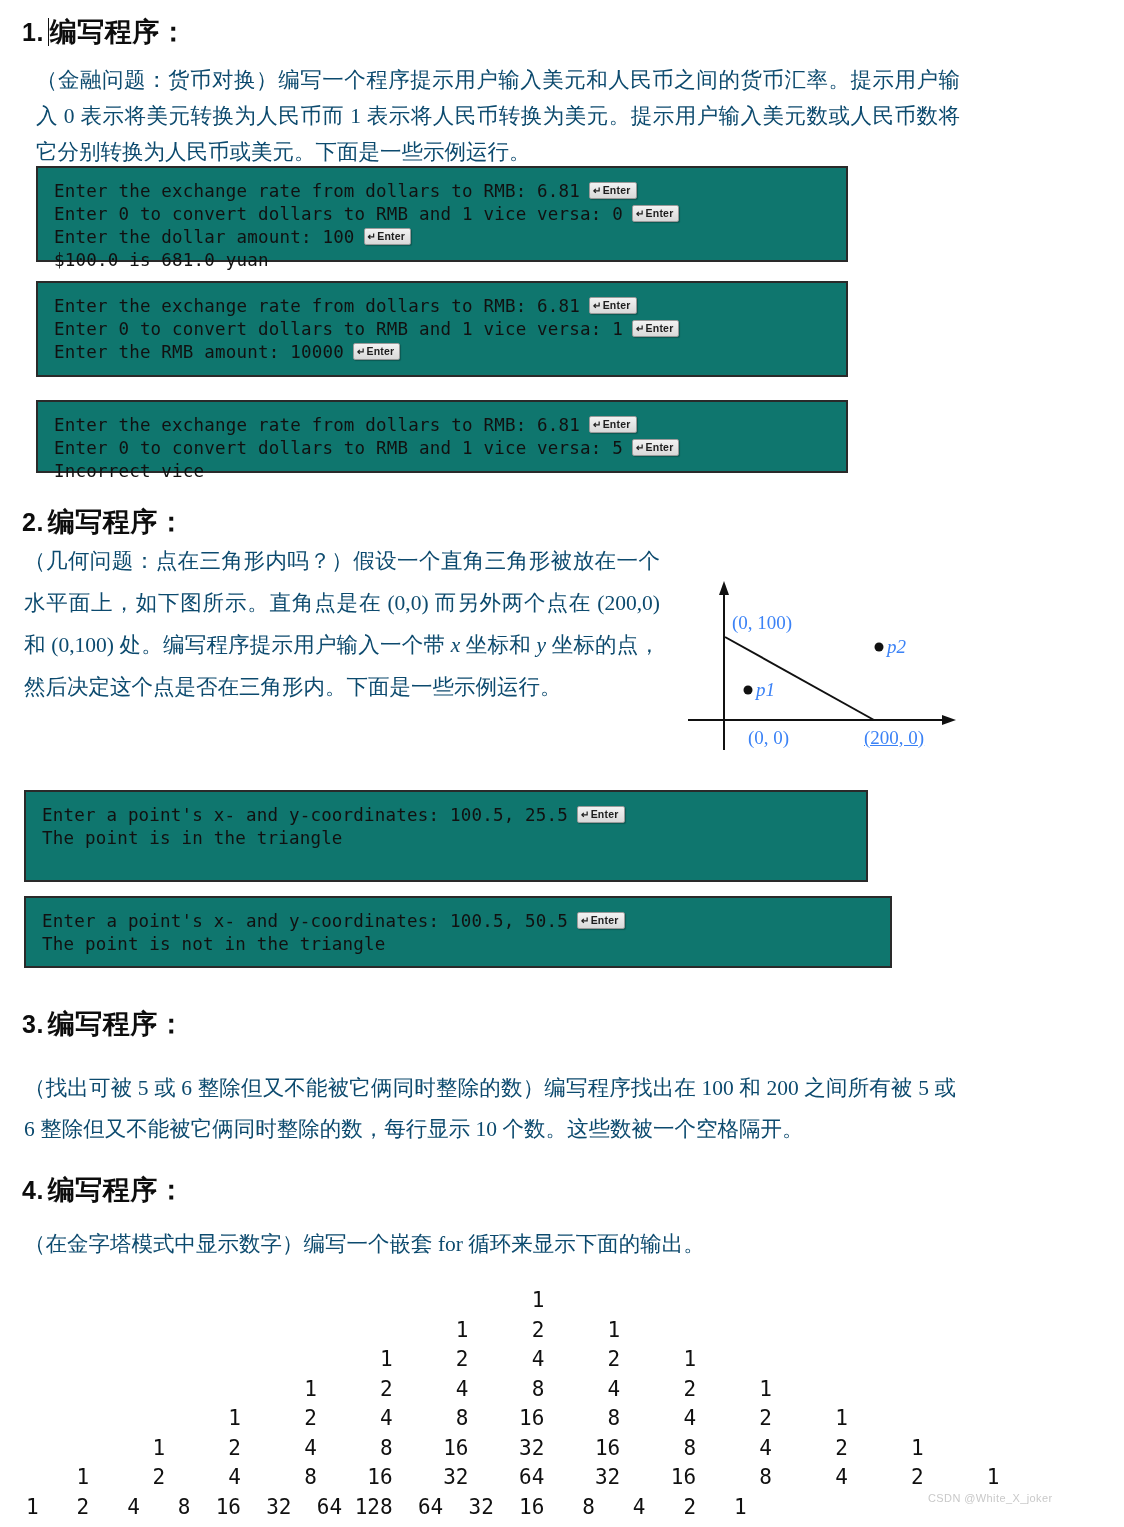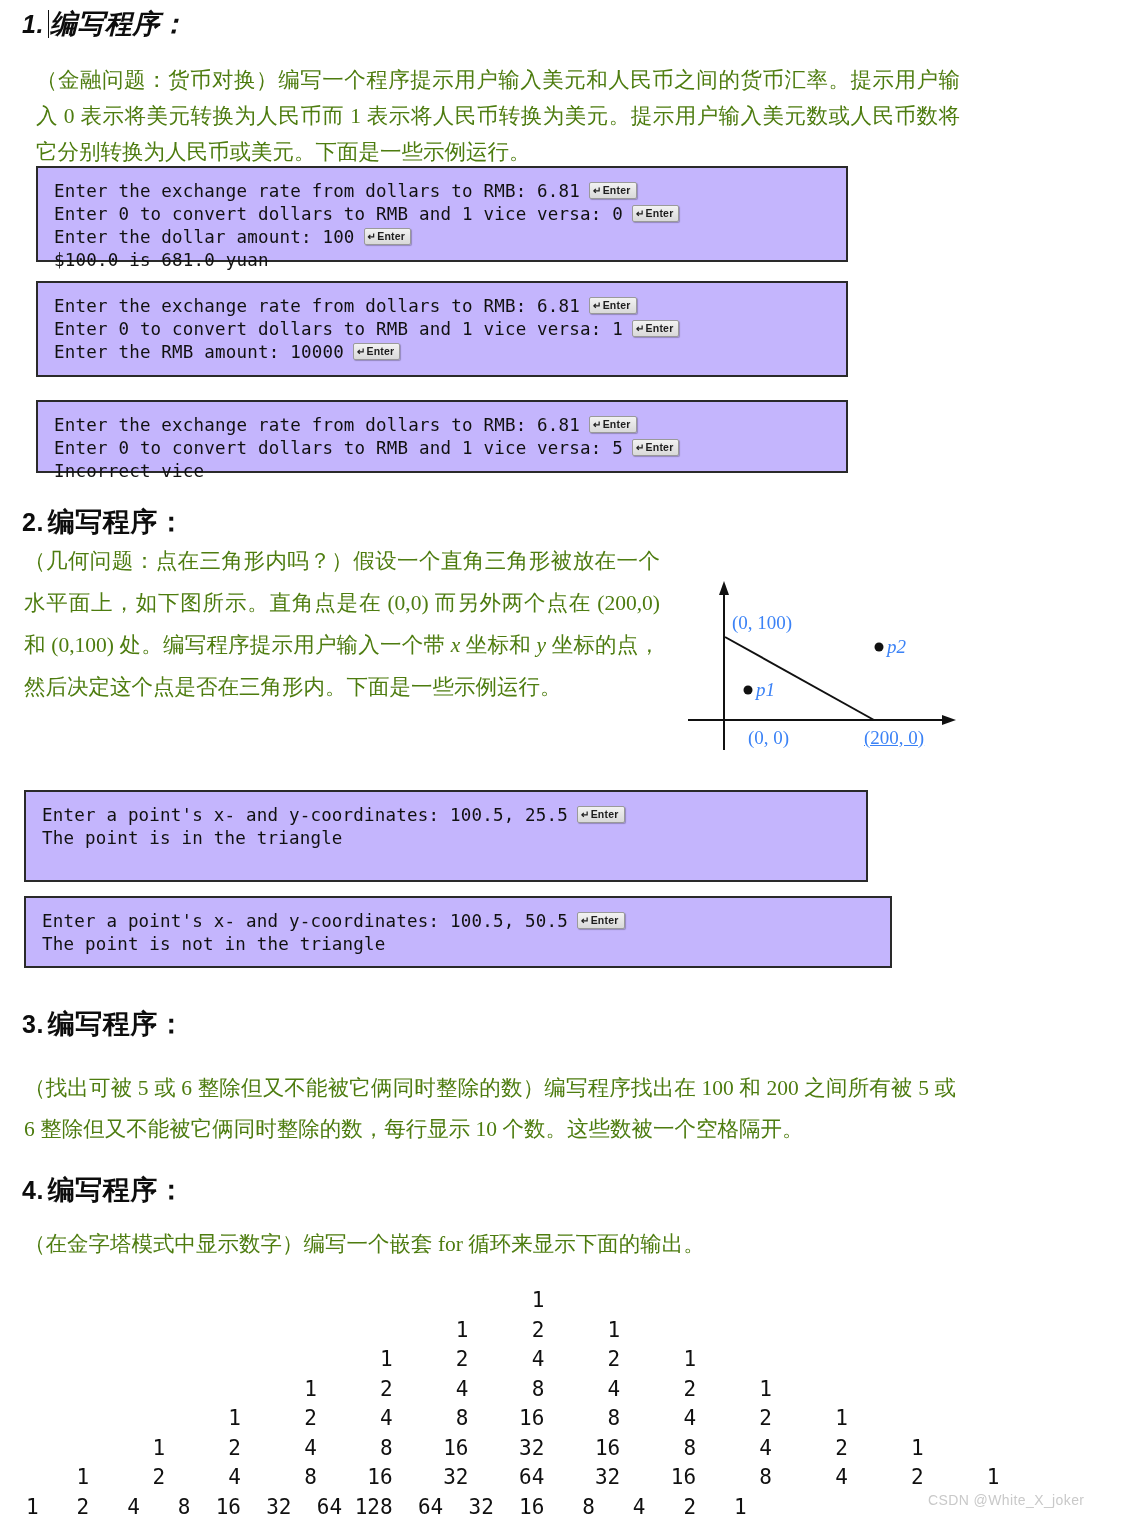--- a/index.html
+++ b/index.html
@@ -40,34 +40,34 @@
     vertical-align: -5px;
     margin-right: 1px;
   }
 
   
   .para {
     position: absolute;
     font-family: "Liberation Serif", "DejaVu Serif", serif;
     font-size: 21.5px;
     line-height: 36px;
-    color: #4d7c0f;
+    color: #0c4a6e;
     text-align: justify;
     text-justify: inter-ideograph;
   }
   .para .it {
     font-style: italic;
     font-family: "Liberation Serif", serif;
   }
 
   
   .console {
     position: absolute;
     border: 2px solid #2a2a2a;
-    background: #c4b5fd;
+    background: #0f766e;
     box-sizing: border-box;
     padding: 12px 16px 28px 16px;
   }
   .console .line {
     font-family: "DejaVu Sans Mono", "Liberation Mono", monospace;
     font-size: 17.5px;
     line-height: 23px;
     white-space: pre;
     color: #111111;
     letter-spacing: 0.2px;
@@ -112,30 +112,30 @@
     line-height: 29.5px;
     color: #101010;
     white-space: pre;
     letter-spacing: 0px;
   }
 
   
   .watermark {
     position: absolute;
     font-family: "Liberation Sans", sans-serif;
-    font-size: 14px;
+    font-size: 11px;
     color: #c9c9c9;
     white-space: nowrap;
     letter-spacing: 0.4px;
   }
 </style>
 </head>
 <body>
 
-<div class="heading" style="left:22px; top:6px;font-style:italic;">
+<div class="heading" style="left:22px; top:14px;">
   <span class="num">1.</span><span class="caret"></span><span>编写程序：</span>
 </div>
 
 <div class="para" style="left:36px; top:62px; width:924px;">（金融问题：货币对换）编写一个程序提示用户输入美元和人民币之间的货币汇率。提示用户输入 0 表示将美元转换为人民币而 1 表示将人民币转换为美元。提示用户输入美元数或人民币数将它分别转换为人民币或美元。下面是一些示例运行。</div>
 
 <div class="console" style="left:36px; top:166px; width:812px; height:96px;">
   <div class="line"><span>Enter the exchange rate from dollars to RMB: 6.81</span><span class="enterkey"><span class="ret">↵</span><span>Enter</span></span></div>
   <div class="line"><span>Enter 0 to convert dollars to RMB and 1 vice versa: 0</span><span class="enterkey"><span class="ret">↵</span><span>Enter</span></span></div>
   <div class="line"><span>Enter the dollar amount: 100</span><span class="enterkey"><span class="ret">↵</span><span>Enter</span></span></div>
   <div class="line"><span>$100.0 is 681.0 yuan</span></div>

